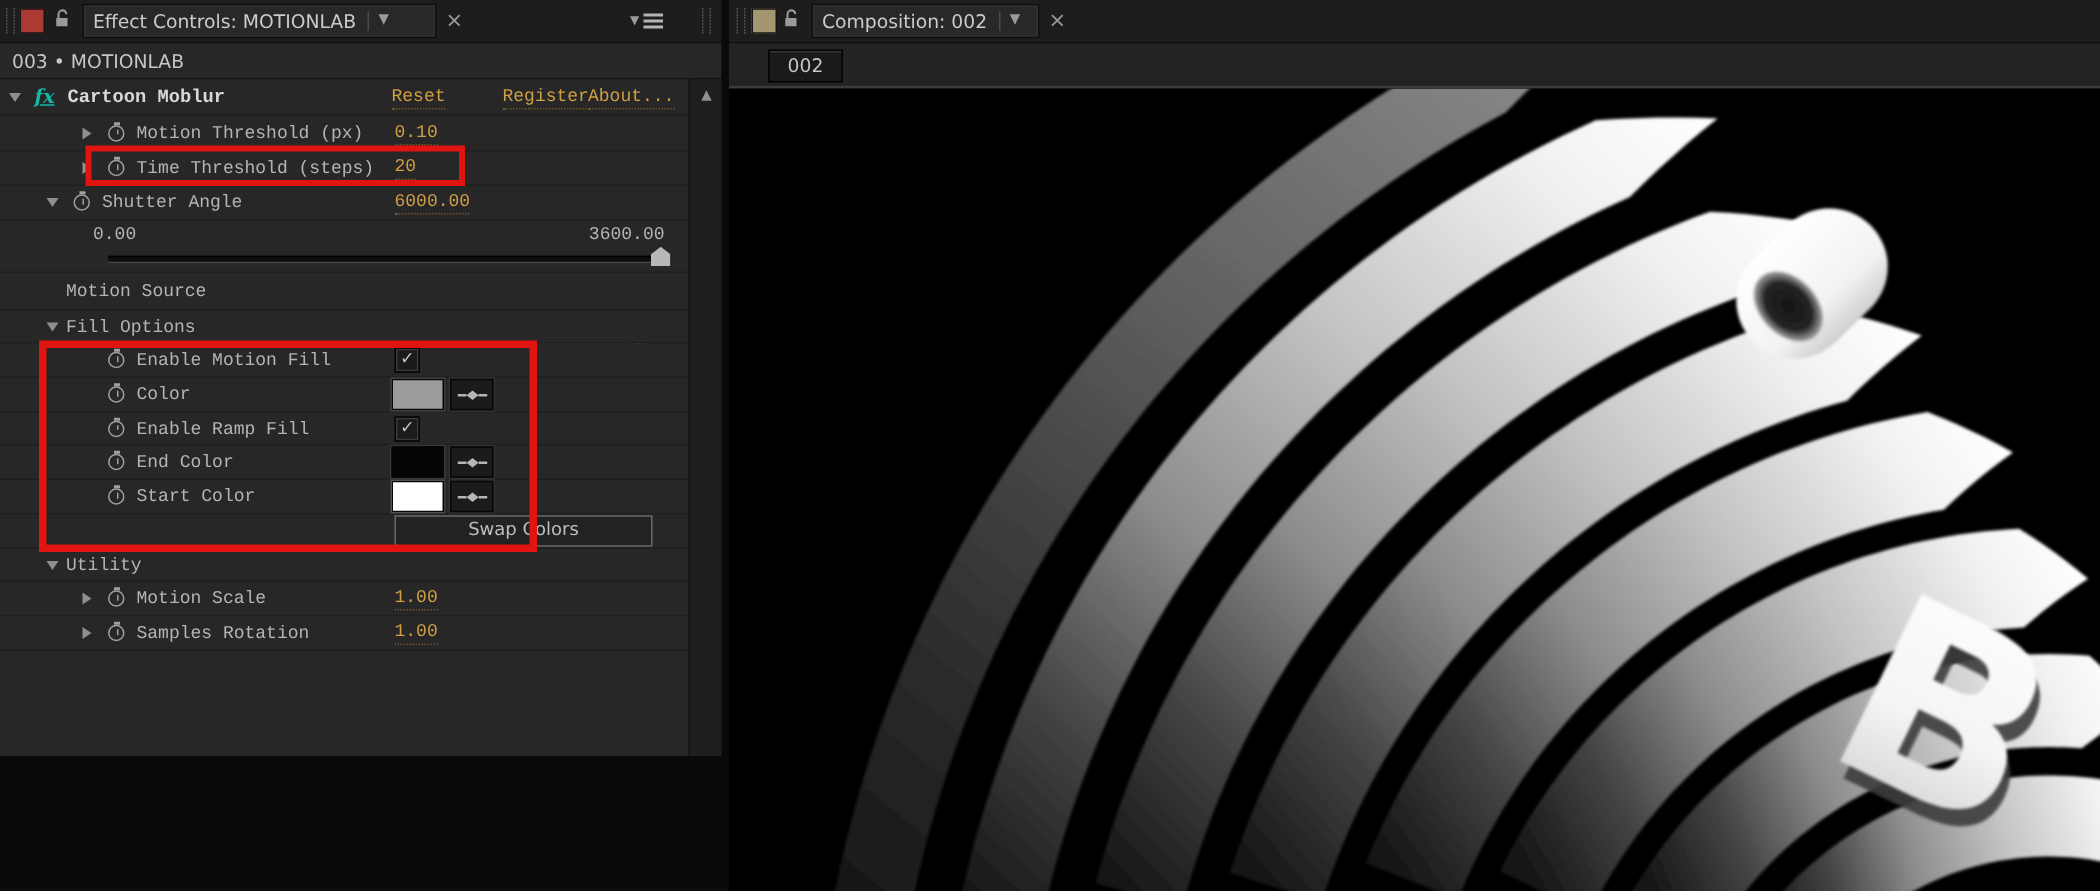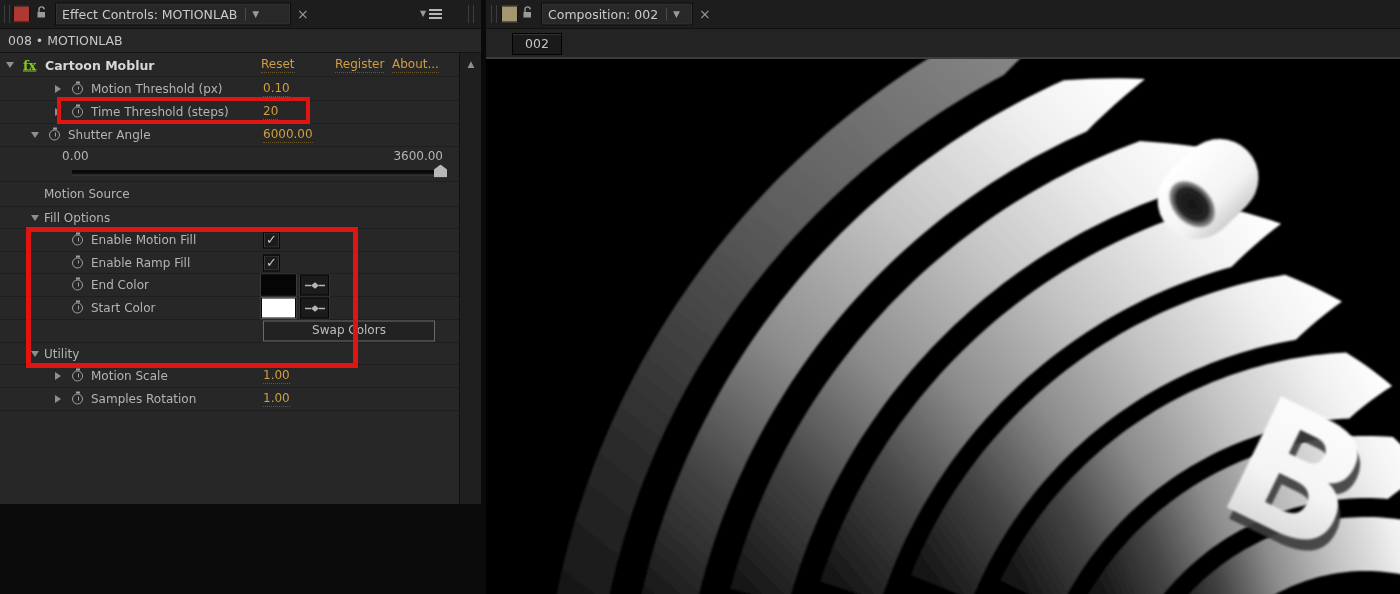--- a/index.html
+++ b/index.html
@@ -31,25 +31,25 @@
   .lockicon{display:inline-block;}
 
   
   .crumb-row{position:absolute;left:0;top:29px;right:0;height:23px;background:#272727;
              border-bottom:1px solid #131313;line-height:23px;color:#c7c7c7;padding-left:8px;
              font-size:12.5px;}
 
   
   #rows{position:absolute;left:0;top:53px;width:459px;}
   .row{position:relative;box-sizing:border-box;border-bottom:1px solid #1e1e1e;background:#272727;}
-  .row>*{position:absolute;top:50%;transform:translateY(-50%);}
+  .row>*{position:absolute;top:50%;transform:translateY(-50%);font-family:Liberation Mono, monospace;}
   .lbl{color:#b4b4b4;white-space:nowrap;}
   .lbl.bold{color:#d8d8d8;font-weight:bold;font-size:12.5px;}
-  .fxb{font-family:"DejaVu Serif",serif;text-decoration:underline;
-       color:#84cc16;font-size:13px;font-weight:bold;}
+  .fxb{font-family:"DejaVu Serif",serif;font-style:italic;text-decoration:underline;
+       color:#14b8a6;font-size:13px;font-weight:bold;}
   .tri-d{width:0;height:0;border-top:6px solid #8f8f8f;border-left:4.5px solid transparent;
          border-right:4.5px solid transparent;}
   .tri-r{width:0;height:0;border-left:6px solid #8f8f8f;border-top:4.5px solid transparent;
          border-bottom:4.5px solid transparent;}
   .sw{width:9px;height:9px;border:1.5px solid #a0a0a0;border-radius:50%;}
   .sw::before{content:'';position:absolute;top:-3px;left:3px;width:4px;height:2px;background:#a0a0a0;}
   .sw::after{content:'';position:absolute;top:2px;left:4.5px;width:1.5px;height:3.5px;background:#a0a0a0;}
   .val{color:#cf9e45;white-space:nowrap;}
   .dotted{border-bottom:1px dotted #6e5526;padding-bottom:1px;}
   .olink{color:#cf9e45;border-bottom:1px dotted #6e5526;padding-bottom:1px;cursor:default;text-align:center;}
@@ -112,21 +112,21 @@
     </div>
     <span class="closex" style="left:297px">×</span>
     <span class="pmenu" style="left:420px">
       <span class="caret">▼</span>
       <span class="menulines"></span>
     </span>
     <span class="grip" style="left:468px"></span>
   </div>
 
   <div class="crumb-row">
-    <span>008 • MOTIONLAB</span>
+    <span>003 • MOTIONLAB</span>
   </div>
 
   <div id="rows">
 
     <div class="row" style="height:24px">
       <span class="tri-d" style="left:6px"></span>
       <span class="fxb" style="left:23px">fx</span>
       <span class="lbl bold" style="left:45px">Cartoon Moblur</span>
       <span class="olink" style="left:261px">Reset</span>
       <span class="olink" style="left:335px">Register</span>
@@ -181,20 +181,31 @@
     </div>
 
     <div class="row" style="height:23px">
       <span class="sw" style="left:72px"></span>
       <span class="lbl" style="left:91px">Enable Motion Fill</span>
       <span class="checkbox on" style="left:263px">
         <span class="tick">✓</span>
       </span>
     </div>
 
+    <div class="row" style="height:23px">
+      <span class="sw" style="left:72px"></span>
+      <span class="lbl" style="left:91px">Color</span>
+      <span class="swatch" style="left: 261px; background: rgb(155, 155, 155);"></span>
+      <span class="dropperbox" style="left:300px">
+        <svg width="20" height="10" viewBox="0 0 20 10">
+            <path d="M0 5h6M14 5h6" stroke="#b5b5b5" stroke-width="1.6"></path>
+            <path d="M6 5l4-3.2L14 5l-4 3.2z" fill="#b5b5b5"></path>
+          </svg>
+      </span>
+    </div>
 
     <div class="row" style="height:22px">
       <span class="sw" style="left:72px"></span>
       <span class="lbl" style="left:91px">Enable Ramp Fill</span>
       <span class="checkbox on" style="left:263px">
         <span class="tick">✓</span>
       </span>
     </div>
 
     <div class="row" style="height:23px">

